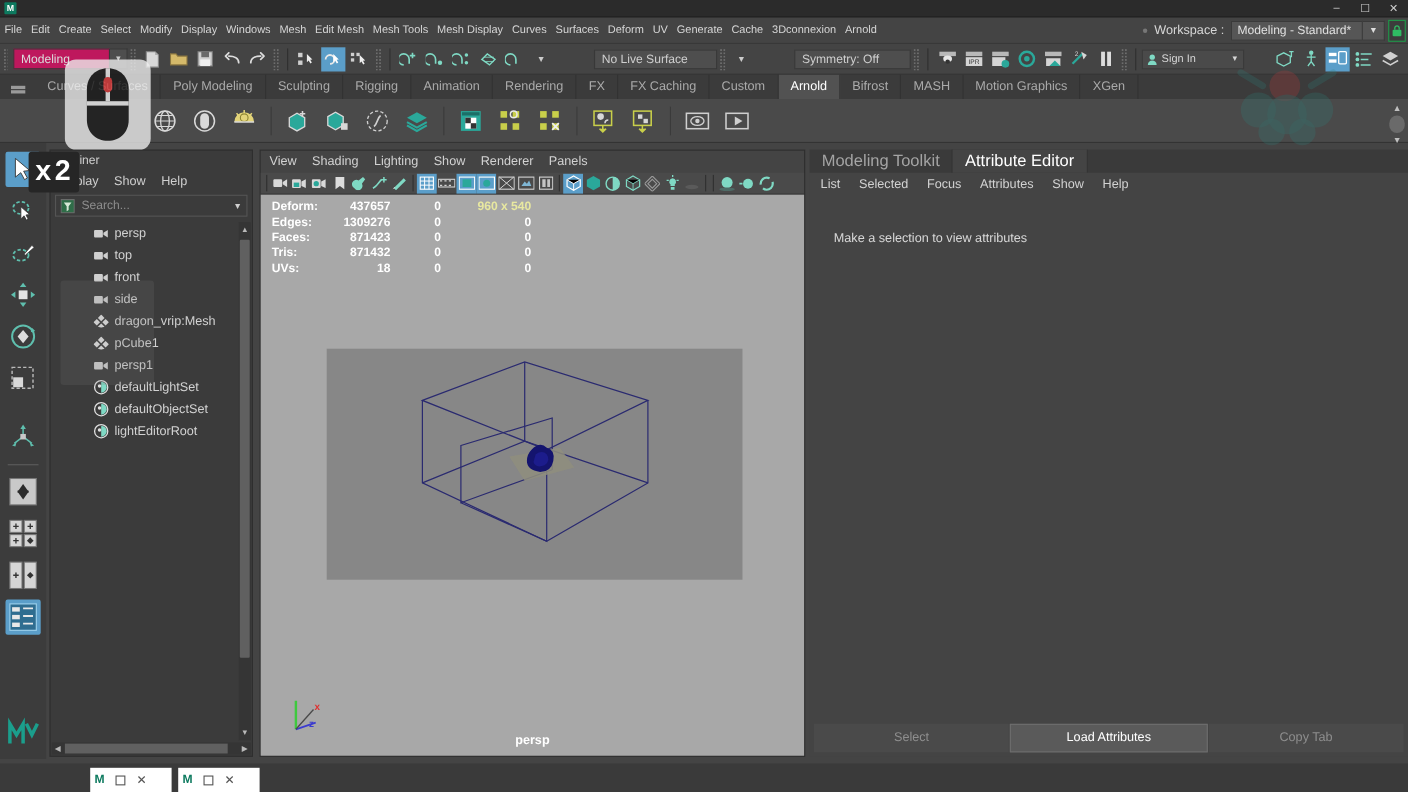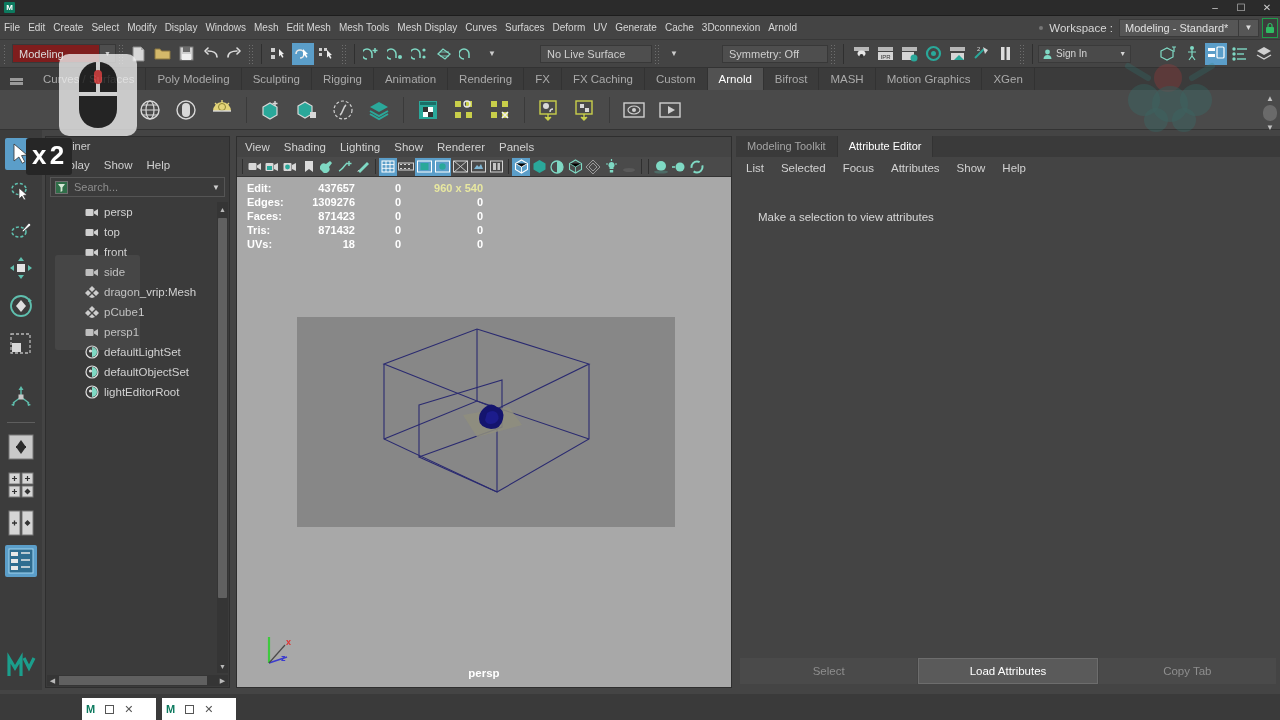--- a/index.html
+++ b/index.html
@@ -63,21 +63,21 @@
     background:#444444;display:flex;align-items:center;
     border-bottom:1px solid #333;
   }
   .grip { width:10px;height:28px;display:flex;align-items:center;justify-content:center; }
   .grip i {
     display:block;width:4px;height:20px;
     background-image:radial-gradient(#6e6e6e 40%, transparent 41%);
     background-size:3px 3px;
   }
   .mode-select {
-    width:88px;height:19px;background:#7f1d1d;border:1px solid #383838;
+    width:88px;height:19px;background:#be185d;border:1px solid #383838;
     display:flex;align-items:center;padding-left:6px;font-size:11px;color:#dcdcdc;
     margin-left:2px;
   }
   .mode-arrow {
     width:16px;height:19px;background:#4e4e4e;border:1px solid #383838;border-left:none;
     display:flex;align-items:center;justify-content:center;font-size:7px;color:#ccc;
   }
   .sep { width:1px;height:20px;background:#2f2f2f;margin:0 5px; }
   .sep2 { width:6px; height:20px; margin:0 2px;
     background-image:radial-gradient(#6e6e6e 40%,transparent 41%);background-size:3px 3px; }
@@ -200,21 +200,21 @@
     font-size:11.5px;color:#ffffff;font-weight:bold;
   }
 
   
   .aepanel {
     position:absolute;left:736px;top:136px;width:544px;height:552px;
     background:#444444;display:flex;flex-direction:column;
   }
   .ae-tabs { height:21px;display:flex;align-items:flex-end;background:#3a3a3a; }
   .ae-tab {
-    height:21px;line-height:21px;padding:0 11px;font-size:11px;color:#a4a4a4;
+    height:21px;line-height:21px;padding:0 11px;font-size:15px;color:#a4a4a4;
     border-right:1px solid #333;
   }
   .ae-tab.active { background:#444444;color:#ffffff; }
   .ae-menu { height:22px;display:flex;align-items:center;padding-left:10px;gap:17px; }
   .ae-menu span { font-size:11.5px;color:#d2d2d2; }
   .ae-body { flex:1;position:relative; }
   .ae-msg { position:absolute;left:22px;top:32px;font-size:11.5px;color:#d8d8d8; }
   .ae-btns { height:30px;display:flex;align-items:center;padding:0 4px 4px; gap:1px; }
   .ae-btn {
     flex:1;height:26px;display:flex;align-items:center;justify-content:center;
@@ -1031,21 +1031,21 @@
           </svg>
       </div>
     </div>
 
     <div class="vp-canvas">
 
       <div class="hud">
         <table>
           <tbody>
               <tr>
-            <td class="lbl">Edit:</td>
+            <td class="lbl">Deform:</td>
             <td class="c1">437657</td>
             <td class="c2">0</td>
             <td class="c3 res">960 x 540</td>
           </tr>
           <tr>
             <td class="lbl">Edges:</td>
             <td class="c1">1309276</td>
             <td class="c2">0</td>
             <td class="c3">0</td>
           </tr>

